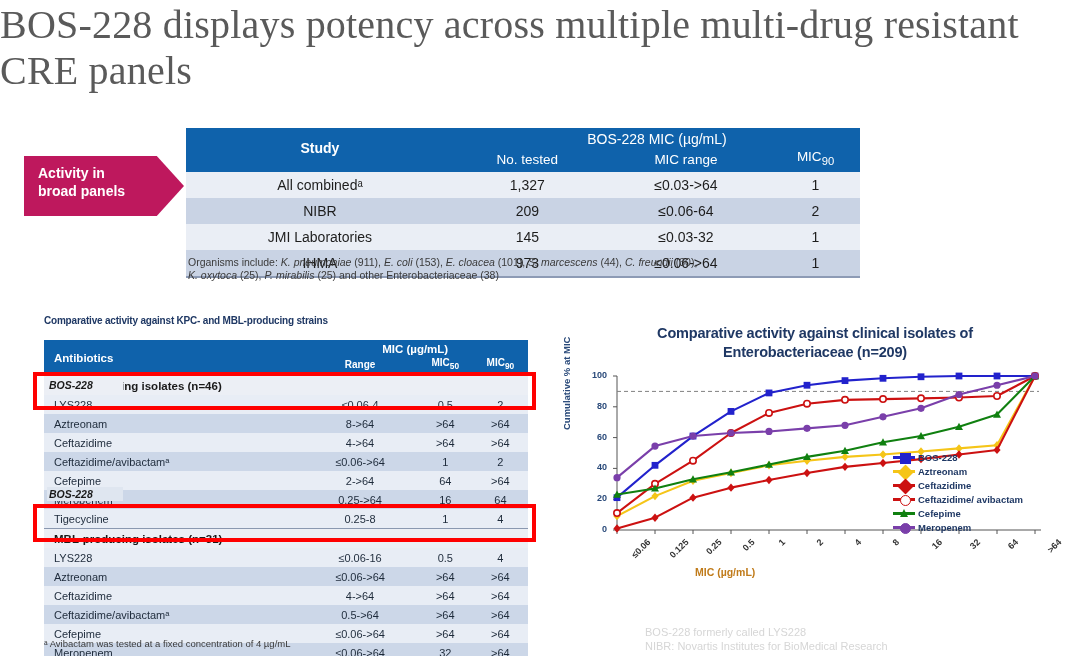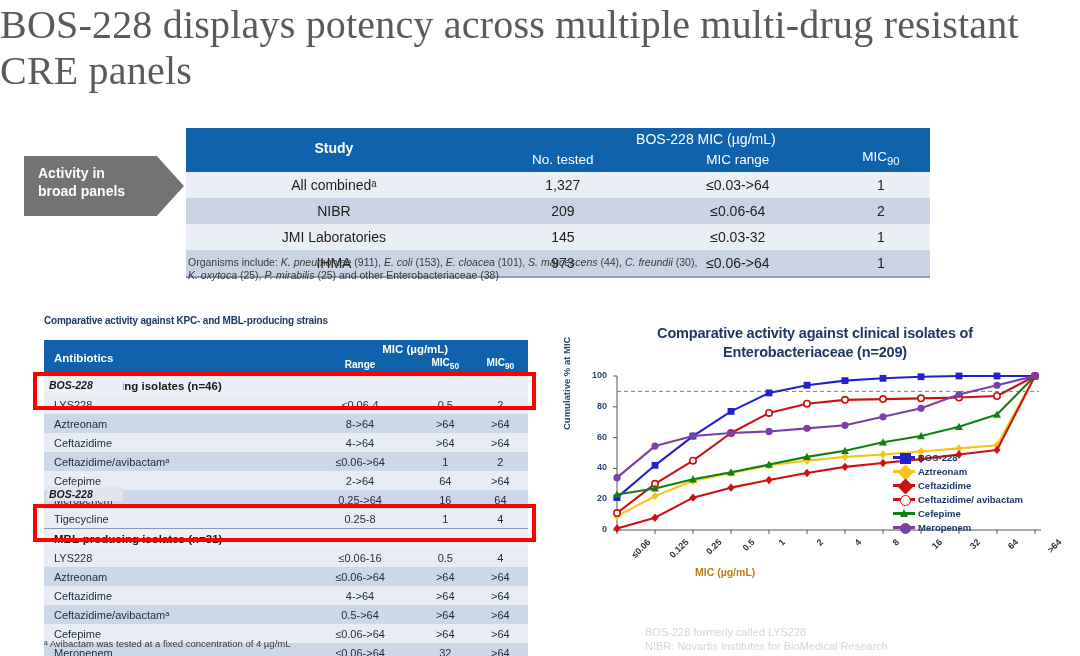--- a/index.html
+++ b/index.html
@@ -10,28 +10,28 @@
   
   #slide-title{
     position:absolute;left:0;top:2px;width:1080px;
     font-family:"Liberation Serif", serif;
     font-size:40px;line-height:46px;color:#5a5a5a;font-weight:400;
     letter-spacing:.2px;
   }
   
   #callout{
     position:absolute;left:24px;top:156px;width:160px;height:60px;
-    background:#737373;color:#fff;font-weight:bold;font-size:14px;
+    background:#be185d;color:#fff;font-weight:bold;font-size:14px;
     line-height:18px;padding:8px 10px 8px 14px;box-sizing:border-box;
     clip-path:polygon(0 0, 83% 0, 100% 50%, 83% 100%, 0 100%);
   }
   #callout .l{display:block;}
   
   #top-table{
-    position:absolute;left:186px;top:128px;width:744px;
+    position:absolute;left:186px;top:128px;width:674px;
     border-collapse:collapse;font-size:13.5px;color:#1d1d1d;
   }
   #top-table thead th{
     background:#0f62ab;color:#fff;font-weight:bold;padding:0;
     font-size:13.5px;vertical-align:bottom;
   }
   #top-table thead .grp{
     background:#0f62ab;color:#fff;font-weight:normal;text-align:center;
     padding:3px 0 0 0;font-size:14px;
   }

